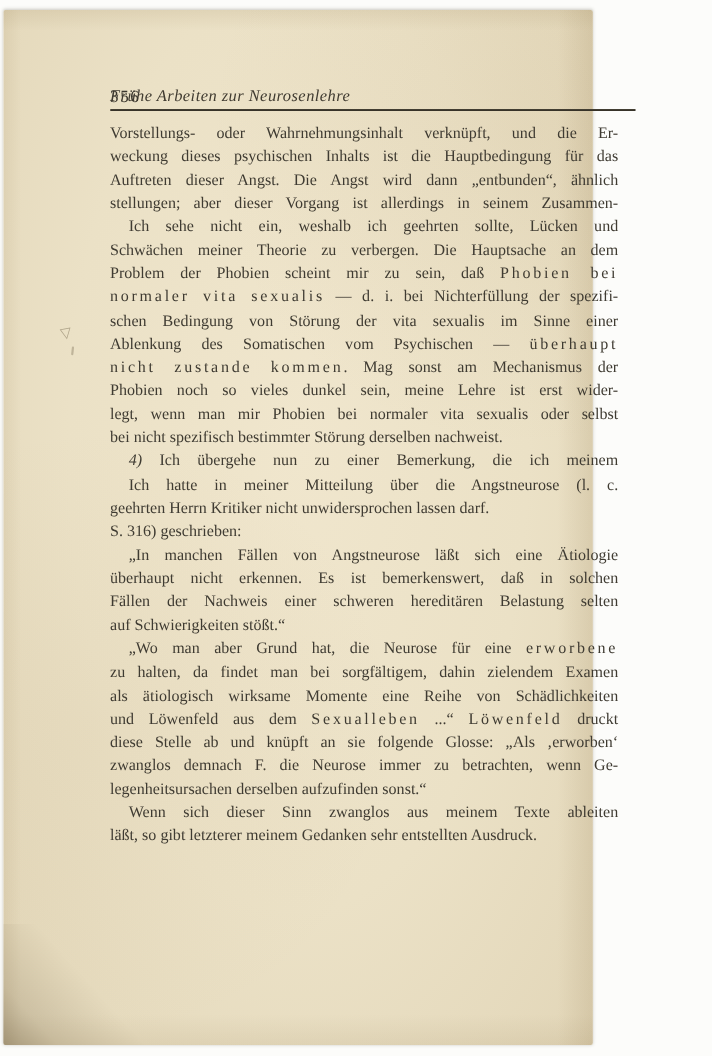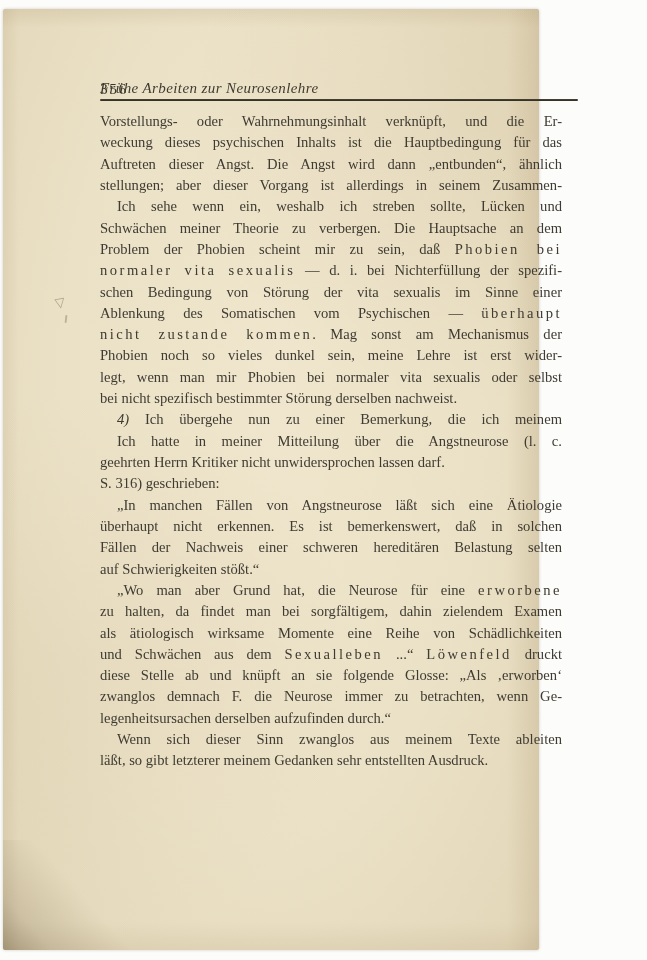--- a/index.html
+++ b/index.html
@@ -72,45 +72,45 @@
     <span class="runhead">Frühe Arbeiten zur Neurosenlehre</span>
   </div>
 
   <div class="rule"></div>
 
   <div class="textblock">
       <div class="line just"><span>Vorstellungs- oder Wahrnehmungsinhalt verknüpft, und die Er-</span></div>
       <div class="line just"><span>weckung dieses psychischen Inhalts ist die Hauptbedingung für das</span></div>
       <div class="line just"><span>Auftreten dieser Angst. Die Angst wird dann „entbunden“, ähnlich</span></div>
       <div class="line just"><span>stellungen; aber dieser Vorgang ist allerdings in seinem Zusammen-</span></div>
-      <div class="line just ind"><span>Ich sehe wenn ein, weshalb ich streben sollte, Lücken und</span></div>
+      <div class="line just ind"><span>Ich sehe nicht ein, weshalb ich geehrten sollte, Lücken und</span></div>
       <div class="line just"><span>Schwächen meiner Theorie zu verbergen. Die Hauptsache an dem</span></div>
       <div class="line just"><span>Problem der Phobien scheint mir zu sein, daß </span><span class="sp">Phobien bei</span></div>
       <div class="line just"><span class="sp">normaler vita sexualis</span><span> — d. i. bei Nichterfüllung der spezifi-</span></div>
       <div class="line just"><span>schen Bedingung von Störung der vita sexualis im Sinne einer</span></div>
       <div class="line just"><span>Ablenkung des Somatischen vom Psychischen — </span><span class="sp">überhaupt</span></div>
       <div class="line just"><span class="sp">nicht zustande kommen</span><span>. Mag sonst am Mechanismus der</span></div>
       <div class="line just"><span>Phobien noch so vieles dunkel sein, meine Lehre ist erst wider-</span></div>
       <div class="line just"><span>legt, wenn man mir Phobien bei normaler vita sexualis oder selbst</span></div>
       <div class="line"><span>bei nicht spezifisch bestimmter Störung derselben nachweist.</span></div>
       <div class="line just ind"><span class="it">4)</span><span> Ich übergehe nun zu einer Bemerkung, die ich meinem</span></div>
       <div class="line just ind"><span>Ich hatte in meiner Mitteilung über die Angstneurose (l. c.</span></div>
       <div class="line"><span>geehrten Herrn Kritiker nicht unwidersprochen lassen darf.</span></div>
       <div class="line"><span>S. 316) geschrieben:</span></div>
       <div class="line just ind"><span>„In manchen Fällen von Angstneurose läßt sich eine Ätiologie</span></div>
       <div class="line just"><span>überhaupt nicht erkennen. Es ist bemerkenswert, daß in solchen</span></div>
       <div class="line just"><span>Fällen der Nachweis einer schweren hereditären Belastung selten</span></div>
       <div class="line"><span>auf Schwierigkeiten stößt.“</span></div>
       <div class="line just ind"><span>„Wo man aber Grund hat, die Neurose für eine </span><span class="sp">erworbene</span></div>
       <div class="line just"><span>zu halten, da findet man bei sorgfältigem, dahin zielendem Examen</span></div>
       <div class="line just"><span>als ätiologisch wirksame Momente eine Reihe von Schädlichkeiten</span></div>
-      <div class="line just"><span>und Schwächen aus dem </span><span class="sp">Sexualleben</span><span> ...“ </span><span class="sp">Löwenfeld</span><span> druckt</span></div>
+      <div class="line just"><span>und Löwenfeld aus dem </span><span class="sp">Sexualleben</span><span> ...“ </span><span class="sp">Löwenfeld</span><span> druckt</span></div>
       <div class="line just"><span>diese Stelle ab und knüpft an sie folgende Glosse: „Als ‚erworben‘</span></div>
       <div class="line just"><span>zwanglos demnach F. die Neurose immer zu betrachten, wenn Ge-</span></div>
-      <div class="line"><span>legenheitsursachen derselben aufzufinden durch.“</span></div>
+      <div class="line"><span>legenheitsursachen derselben aufzufinden sonst.“</span></div>
       <div class="line just ind"><span>Wenn sich dieser Sinn zwanglos aus meinem Texte ableiten</span></div>
       <div class="line"><span>läßt, so gibt letzterer meinem Gedanken sehr entstellten Ausdruck.</span></div>
     </div>
 
   <span class="pencil pencil-tri">▽</span>
   <span class="pencil pencil-tick"></span>
 
   <div class="fold"></div>
 </div>
 

